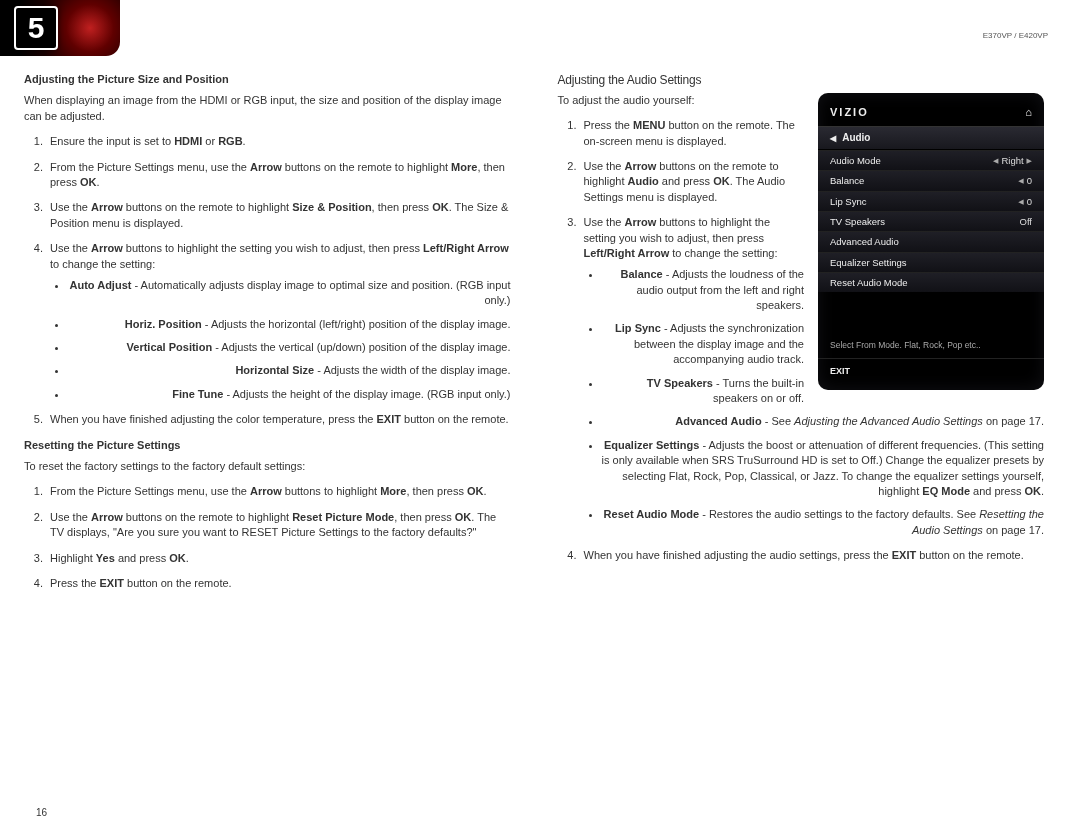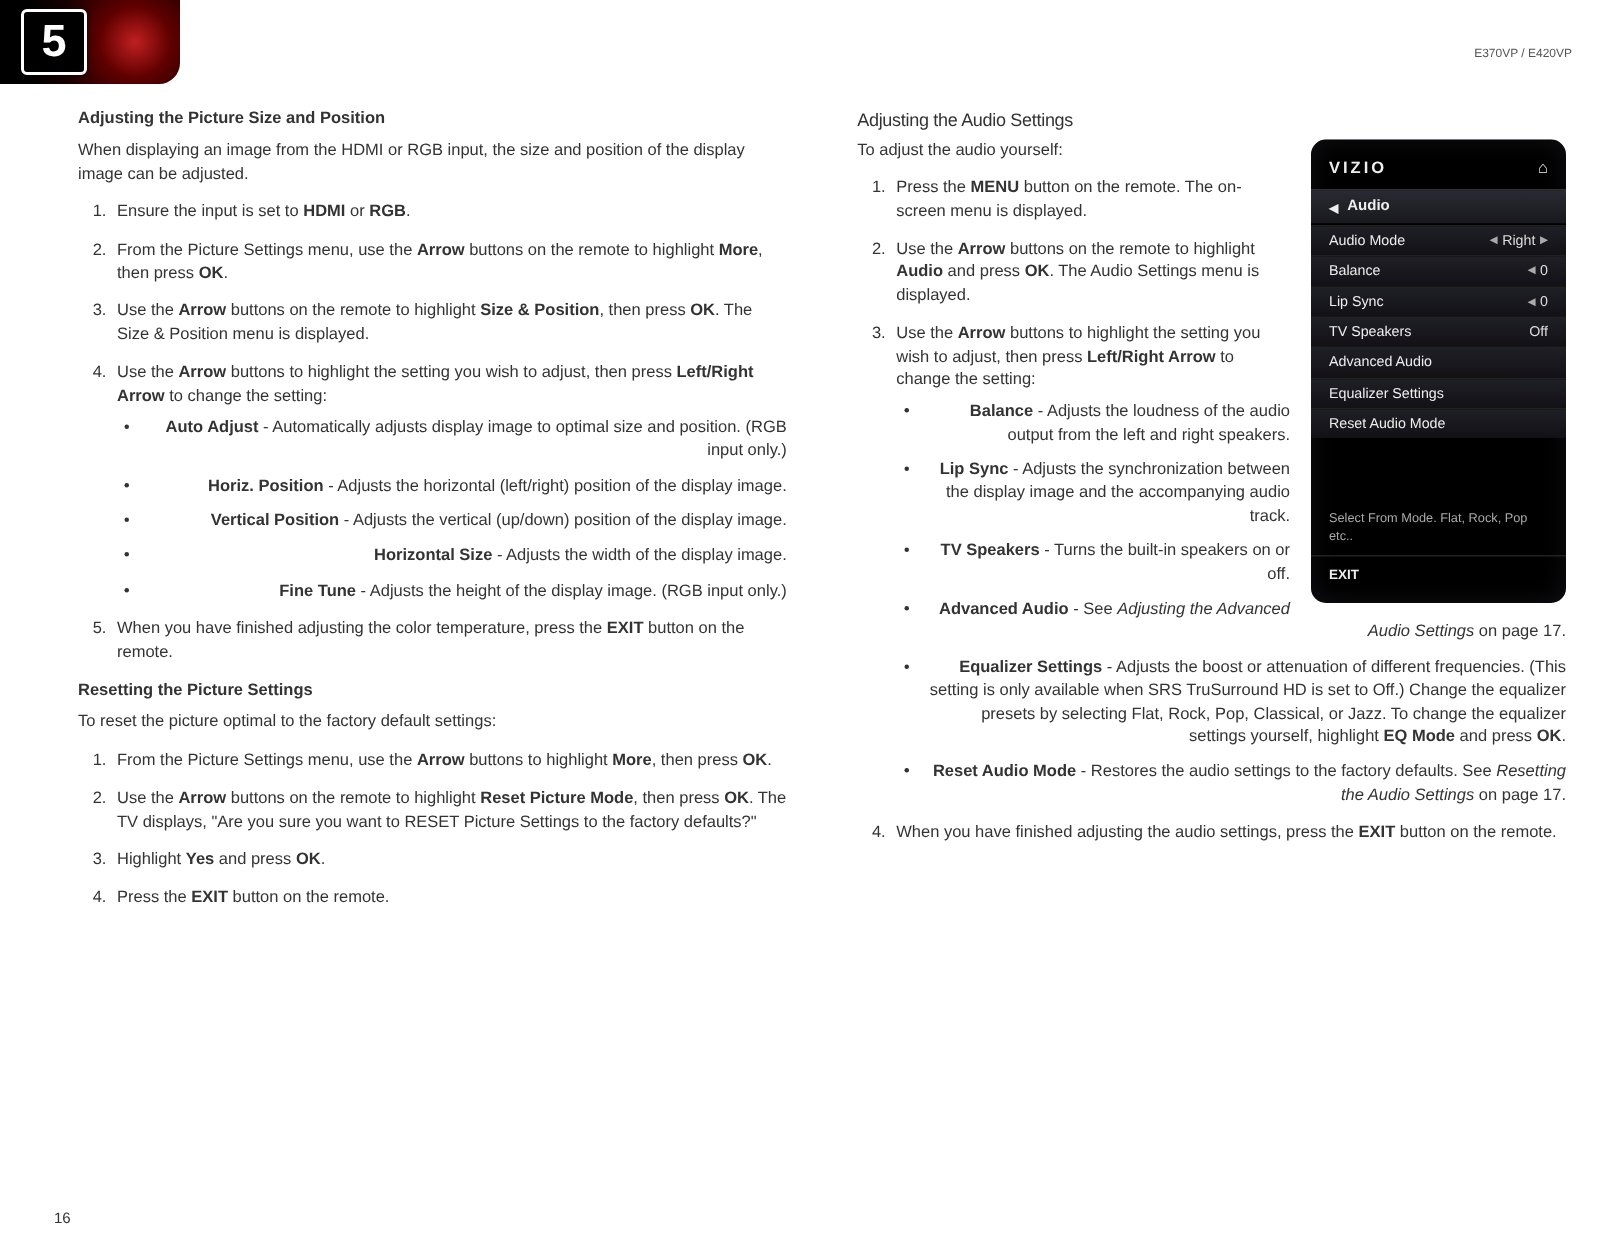--- a/index.html
+++ b/index.html
@@ -50,21 +50,21 @@
   }
   .model-id {
     position: absolute;
     right: 32px;
     top: 30px;
     font-size: 8px;
     color: #555;
   }
   .content {
     display: flex;
-    padding: 16px 36px 10px 52px;
+    padding: 16px 36px 10px 24px;
     gap: 47px;
   }
   .col {
     flex: 1;
     min-width: 0;
   }
   h3.sub { font-size: 11px; font-weight: bold; margin: 0 0 6px 0; }
   h2.section-title {
     font-size: 12px;
     font-weight: normal;
@@ -81,21 +81,21 @@
   .i { font-style: italic; }
   .page-num {
     position: absolute;
     left: 36px;
     bottom: 14px;
     font-size: 10px;
   }
   .right-wrap { position: relative; }
   .tv-screenshot {
     float: right;
-    width: 170px;
+    width: 226px;
     margin: 0 0 10px 14px;
     background: #000;
     border-radius: 10px;
     padding: 8px 0;
     color: #eee;
     font-family: Arial, sans-serif;
     font-size: 10px;
     box-shadow: inset 0 0 18px rgba(50,50,60,0.35);
   }
   .tv-logo {
@@ -166,21 +166,21 @@
           <li><span class="b">Horiz. Position</span><span> - Adjusts the horizontal (left/right) position of the display image.</span></li>
           <li><span class="b">Vertical Position</span><span> - Adjusts the vertical (up/down) position of the display image.</span></li>
           <li><span class="b">Horizontal Size</span><span> - Adjusts the width of the display image.</span></li>
           <li><span class="b">Fine Tune</span><span> - Adjusts the height of the display image. (RGB input only.)</span></li>
         </ul>
       </li>
       <li><span>When you have finished adjusting the color temperature, press the </span><span class="b">EXIT</span><span> button on the remote.</span></li>
     </ol>
 
     <h3 class="sub">Resetting the Picture Settings</h3>
-    <p>To reset the picture optimal to the factory default settings:</p>
+    <p>To reset the factory settings to the factory default settings:</p>
     <ol>
       <li><span>From the Picture Settings menu, use the </span><span class="b">Arrow</span><span> buttons to highlight </span><span class="b">More</span><span>, then press </span><span class="b">OK</span><span>.</span></li>
       <li><span>Use the </span><span class="b">Arrow</span><span> buttons on the remote to highlight </span><span class="b">Reset Picture Mode</span><span>, then press </span><span class="b">OK</span><span>. The TV displays, "Are you sure you want to RESET Picture Settings to the factory defaults?"</span></li>
       <li><span>Highlight </span><span class="b">Yes</span><span> and press </span><span class="b">OK</span><span>.</span></li>
       <li><span>Press the </span><span class="b">EXIT</span><span> button on the remote.</span></li>
     </ol>
   </div>
 
   <div class="col right-wrap clearfix">
     <h2 class="section-title">Adjusting the Audio Settings</h2>

